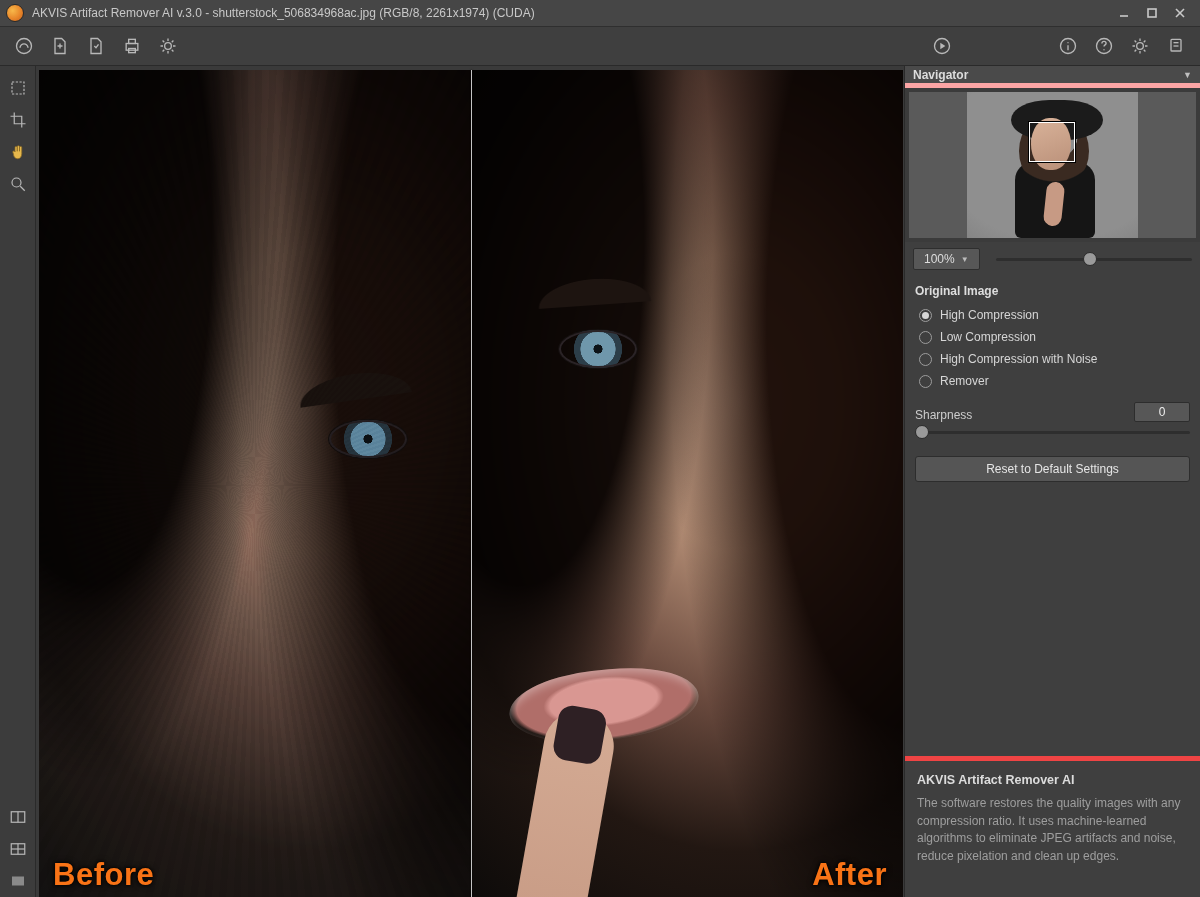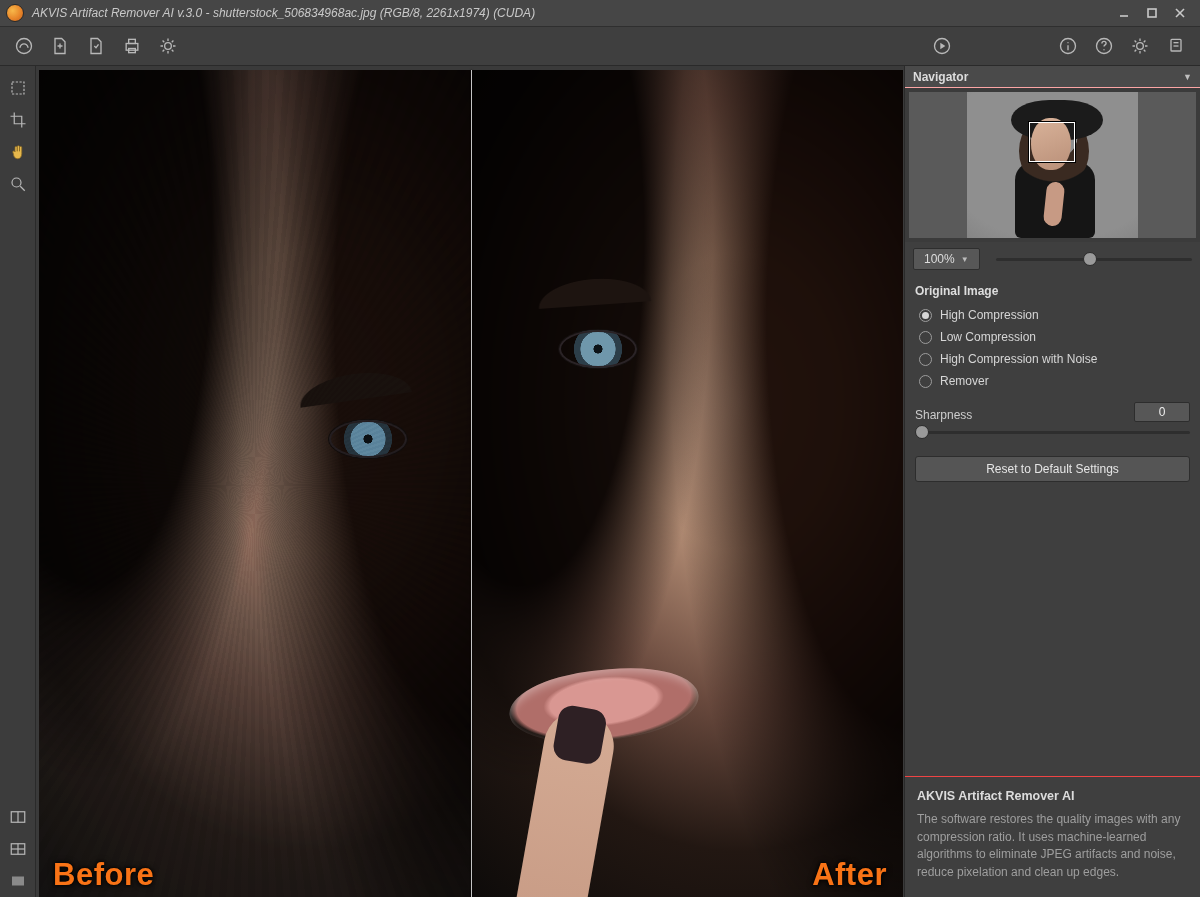--- a/index.html
+++ b/index.html
@@ -1,19 +1,19 @@
 <!DOCTYPE html>
 <html><head>
 <meta charset="utf-8">
 <style>
 * { margin: 0; padding: 0; box-sizing: border-box; font-family: 'Segoe UI', Tahoma, sans-serif; }
 body { background: #3a3a3a; width: 1200px; height: 897px; overflow: hidden; user-select: none; }
 
 
-.titlebar { height: 26px; background: #464646; display: flex; align-items: center; padding: 0 6px; color: #c8c8c8; font-size: 12px; font-style: italic; }
+.titlebar { height: 26px; background: #464646; display: flex; align-items: center; padding: 0 6px; color: #c8c8c8; font-size: 12px; }
 .titlebar .logo { width: 18px; height: 18px; border-radius: 50%; background: radial-gradient(circle at 35% 35%, #f7b84a 0%, #e8862a 55%, #c5611c 100%); margin-right: 8px; border:1px solid #2a2a2a; position:relative; }
 .titlebar .spacer { flex: 1; }
 .winbtn { width: 28px; height: 20px; display:flex; align-items:center; justify-content:center; color:#c8c8c8; cursor:pointer; }
 .winbtn svg { stroke:#c8c8c8; }
 
 
 .topbar { height: 40px; background: #3f3f3f; border-top:1px solid #2f2f2f; border-bottom:1px solid #2a2a2a; display: flex; align-items: center; padding: 0 6px; }
 .topbar .btn { width: 32px; height: 32px; margin: 0 2px; display:flex; align-items:center; justify-content:center; cursor:pointer; border-radius:2px; }
 .topbar .spacer { flex: 1; }
 .ico { fill: none; stroke: #b8b8b8; stroke-width: 1.6; }
@@ -49,21 +49,21 @@
 .brow.r { top:205px; left:490px; transform: rotate(-4deg); }
 .lips { position:absolute; top:600px; left:470px; width:190px; height:70px; background: radial-gradient(ellipse at 50% 45%, #d99792 0 40%, #b06e69 45% 65%, transparent 70%); border-radius:50%/55%; transform:rotate(-6deg); box-shadow: inset 0 4px 10px rgba(255,255,255,0.35); }
 .finger { position:absolute; top:640px; left:490px; width:70px; height:240px; background: linear-gradient(180deg,#d4ab94,#c79a84); border-radius:36px 36px 20px 20px; transform: rotate(10deg); }
 .finger::after{content:"";position:absolute;top:-4px;left:10px;width:48px;height:55px;border-radius:14px;background:#2e2024;}
 .hairshadow { position:absolute; inset:0; background: radial-gradient(ellipse 80% 120% at 12% 20%, #1a1310 0 35%, transparent 55%), radial-gradient(ellipse 90% 140% at 100% 30%, #2a1c16 0 35%, transparent 60%); mix-blend-mode:multiply; }
 .noise { position:absolute; inset:0; opacity:0.1; background: repeating-conic-gradient(#000 0 1deg,#222 1deg 2deg); mix-blend-mode:overlay; }
 .half.before .noise { opacity:0.2; }
 
 
 .rightpanel { width: 296px; background:#3f3f3f; border-left:1px solid #2a2a2a; display:flex; flex-direction:column; }
-.panel-header { height:22px; background:#4a4a4a; color:#ddd; font-size:12px; font-weight:700; display:flex; align-items:center; padding:0 8px; border-bottom:1px solid #fca5a5; }
+.panel-header { height:22px; background:#4a4a4a; color:#ddd; font-size:12px; font-weight:700; display:flex; align-items:center; padding:0 8px; border-bottom:5px solid #fca5a5; }
 .panel-header .chev { margin-left:auto; font-size:9px; color:#bfbfbf; }
 .nav-body { background:#3b3b3b; padding:4px; }
 .nav-canvas { height:146px; background:#4e4e4e; position:relative; display:flex; }
 .nav-side { flex:0 0 58px; background:#5a5a5a; }
 .nav-img { flex:1; background: radial-gradient(ellipse 110% 100% at 52% 42%, #8f8f8f 0 60%, #7b7b7b 90%); position:relative; }
 .nav-rect { position:absolute; border:1px solid #fff; box-shadow:0 0 0 1px #000; }
 .nav-figure{position:absolute;inset:0;}
 .nav-face{position:absolute;top:26px;left:64px;width:40px;height:52px;border-radius:50%/55%;background:linear-gradient(160deg,#d9b39a,#b98f78);}
 .nav-hair{position:absolute;top:20px;left:52px;width:70px;height:78px;border-radius:50%;background:radial-gradient(circle at 50% 30%,transparent 0 36%, #3a2a21 37% 70%, transparent 72%);}
 .nav-hat{position:absolute;top:8px;left:44px;width:92px;height:40px;border-radius:50%/60%;background:#1b1b1b;}
@@ -80,21 +80,21 @@
 .radio-row { display:flex; align-items:center; gap:8px; padding:4px 14px; color:#d6d6d6; font-size:12px; cursor:pointer; }
 .radio { width:13px; height:13px; border-radius:50%; border:1.5px solid #9c9c9c; display:flex; align-items:center; justify-content:center; }
 .radio.sel::after { content:""; width:7px; height:7px; border-radius:50%; background:#d8d8d8; }
 
 .param-row { display:flex; align-items:flex-end; padding:10px 10px 2px; color:#ccc; font-size:12px; }
 .param-row .val { margin-left:auto; background:#575757; border:1px solid #2d2d2d; width:56px; height:20px; border-radius:2px; text-align:center; line-height:18px; color:#eee; font-size:12px; }
 .param-slider { padding:0 10px 10px; }
 
 .reset-btn { margin:6px 10px; height:26px; background:#555; border:1px solid #2d2d2d; border-radius:3px; color:#e6e6e6; font-size:12px; display:flex; align-items:center; justify-content:center; cursor:pointer; }
 
-.infobox { margin-top:auto; padding:12px 12px 16px; border-top:1px solid #ef4444; margin-top:60px;}
+.infobox { margin-top:auto; padding:12px 12px 32px; border-top:5px solid #ef4444; margin-top:60px;}
 .infobox .title { color:#dcdcdc; font-weight:700; font-size:12.5px; margin-bottom:8px; }
 .infobox .desc { color:#9e9e9e; font-size:12px; line-height:1.45; }
 
 .rightpanel .flexfill { flex:1; }
 </style>
 </head>
 <body>
 
 <div class="titlebar">
   <div class="logo"></div>

